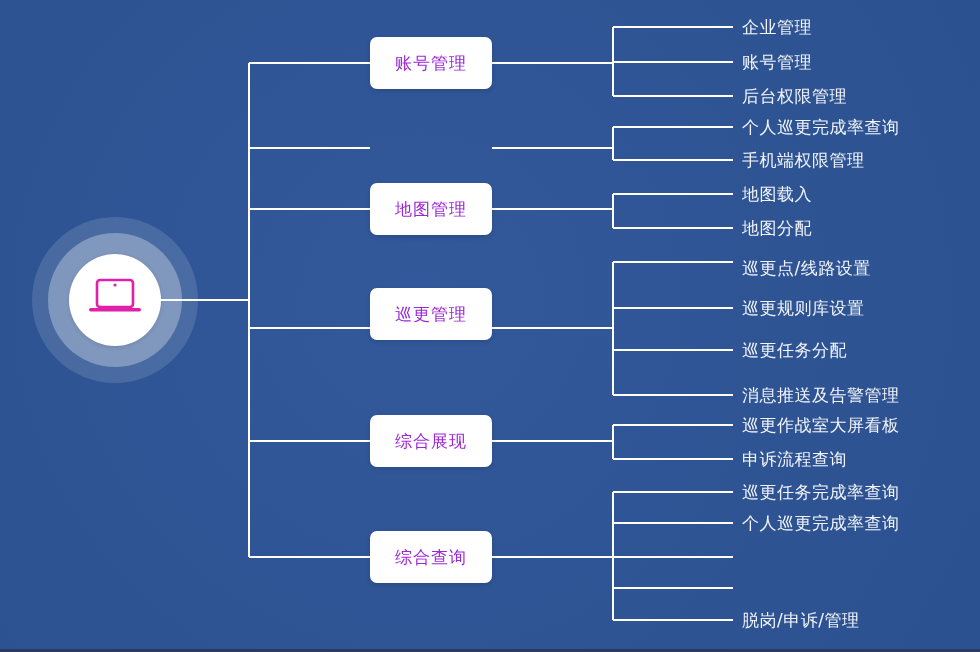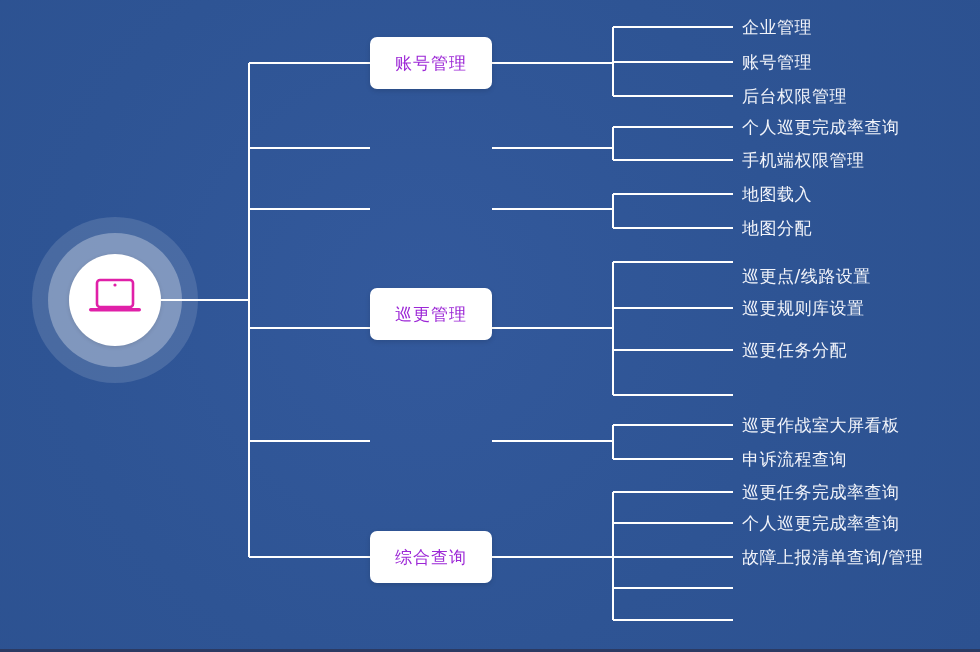--- a/index.html
+++ b/index.html
@@ -101,42 +101,49 @@
       <div class="ln h" style="left: 613px; top: 491px; width: 120px;"></div>
       <div class="ln h" style="left: 613px; top: 522px; width: 120px;"></div>
       <div class="ln h" style="left: 613px; top: 556px; width: 120px;"></div>
       <div class="ln h" style="left: 613px; top: 587px; width: 120px;"></div>
       <div class="ln h" style="left: 613px; top: 619px; width: 120px;"></div>
     </div>
 
   <div class="card" style="top:37px">
       <span>账号管理</span>
     </div>
+  <div class="card" style="top:183px">
+      <span>地图管理</span>
+    </div>
   <div class="card" style="top:288px">
       <span>巡更管理</span>
+    </div>
+  <div class="card" style="top:415px">
+      <span>综合展现</span>
     </div>
   <div class="card" style="top:531px">
       <span>综合查询</span>
     </div>
 
   <div class="leaf" style="top:27px">企业管理</div>
   <div class="leaf" style="top:62px">账号管理</div>
   <div class="leaf" style="top:96px">后台权限管理</div>
 
   <div class="leaf" style="top:127px">个人巡更完成率查询</div>
   <div class="leaf" style="top:160px">手机端权限管理</div>
 
   <div class="leaf" style="top:194px">地图载入</div>
   <div class="leaf" style="top:228px">地图分配</div>
 
-  <div class="leaf" style="top:276px">巡更点/线路设置</div>
+  <div class="leaf" style="top:268px">巡更点/线路设置</div>
   <div class="leaf" style="top:308px">巡更规则库设置</div>
   <div class="leaf" style="top:350px">巡更任务分配</div>
+  <div class="leaf" style="top:395px">消息推送及告警管理</div>
 
   <div class="leaf" style="top:425px">巡更作战室大屏看板</div>
   <div class="leaf" style="top:459px">申诉流程查询</div>
 
   <div class="leaf" style="top:492px">巡更任务完成率查询</div>
   <div class="leaf" style="top:523px">个人巡更完成率查询</div>
-  <div class="leaf" style="top:557px">故障上报清单查询/管理</div>
+  <div class="leaf" style="top:620px">脱岗/申诉/管理</div>
 
   <div id="bottom-edge"></div>
 </div>
 
 </body></html>

